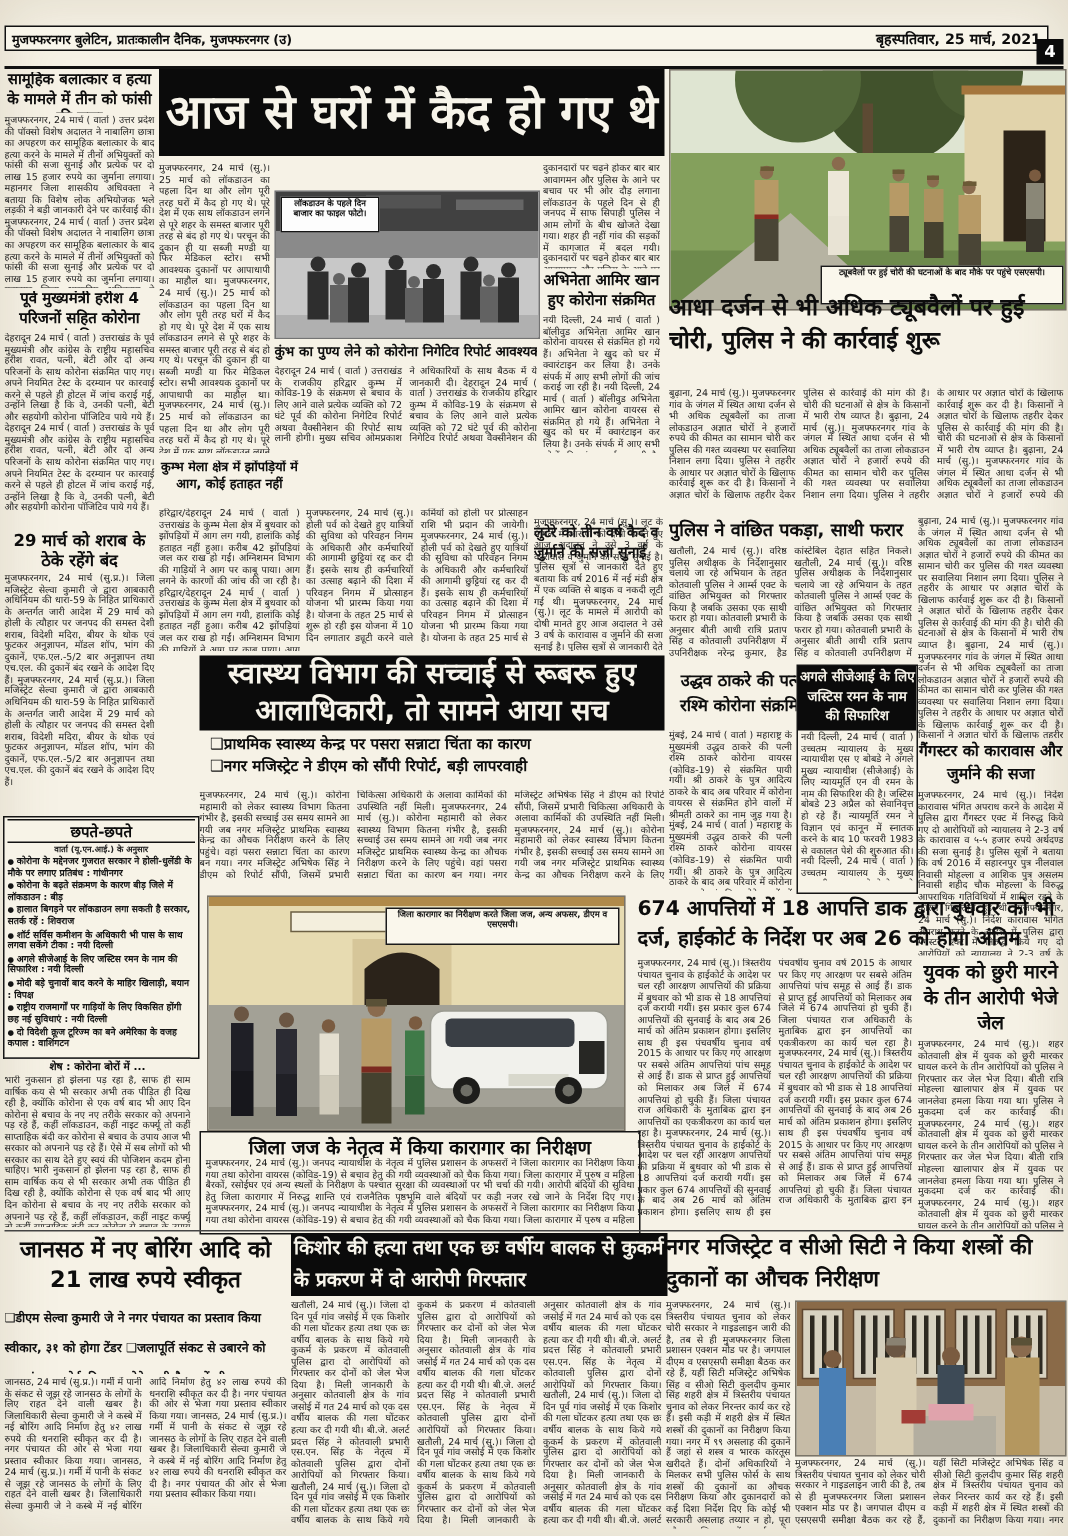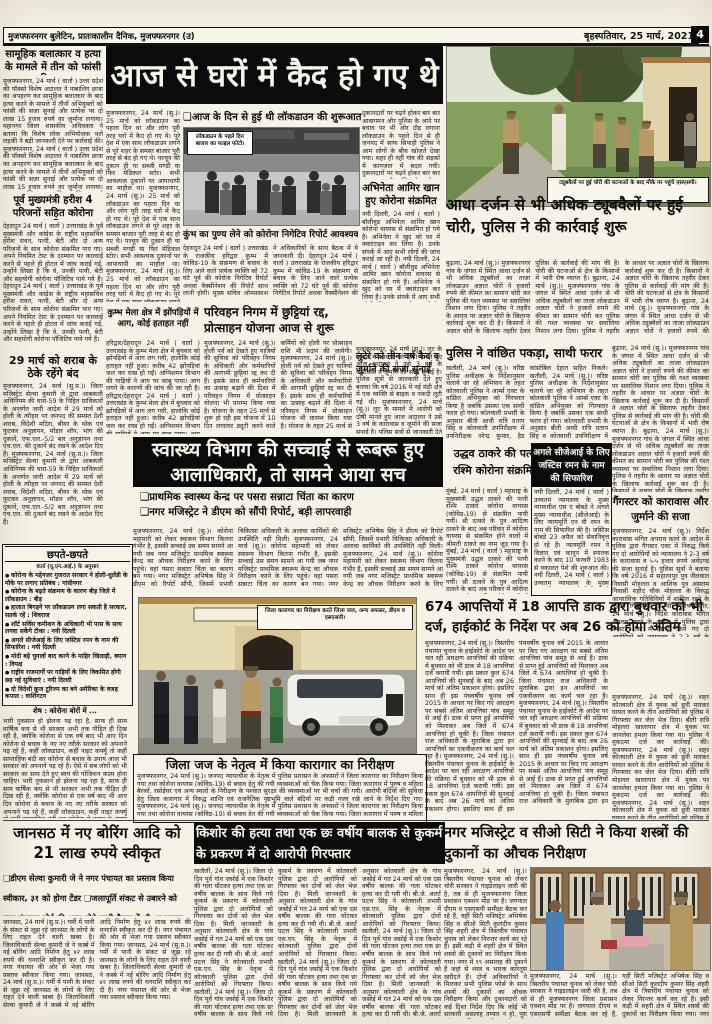--- a/index.html
+++ b/index.html
@@ -26,21 +26,21 @@
   .sw-item::before{content:"❑";}
   .masthead{border:1.2px solid #111;display:flex;align-items:center;justify-content:space-between;
     padding:0 4px;font-weight:bold;color:#0c0c0c;background:#f8f5ea;}
   svg{display:block;}
 </style>
 </head>
 <body>
 
 <div id="paper">
 
-  <div class="abs masthead" style="left:3px;top:27px;width:686px;height:15px;">
+  <div class="abs masthead" style="left:3px;top:17px;width:686px;height:15px;">
     <span style="font-size:8.5px;">मुजफ्फरनगर बुलेटिन, प्रातःकालीन दैनिक, मुजफ्फरनगर (उ)</span>
     <span style="font-size:9.5px;">बृहस्पतिवार, 25 मार्च, 2021</span>
   </div>
   <div class="abs" style="left:691px;top:26px;width:18px;height:17px;background:#0b0b0b;color:#fff;font-weight:bold;font-size:11px;text-align:center;line-height:17px;">4</div>
   <div class="abs rule" style="left:3px;top:44px;width:706px;height:2px;"></div>
 
   <div class="abs hd hd-c" style="left:3px;top:48px;width:100px;height:27px;font-size:10px;line-height:1.25;">सामूहिक बलात्कार व हत्या के मामले में तीन को फांसी की सजा</div>
   <div class="abs bodytxt" style="left:3px;top:77px;width:100px;height:115px;">मुजफ्फरनगर, 24 मार्च ( वार्ता ) उत्तर प्रदेश की पॉक्सो विशेष अदालत ने नाबालिग छात्रा का अपहरण कर सामूहिक बलात्कार के बाद हत्या करने के मामले में तीनों अभियुक्तों को फांसी की सजा सुनाई और प्रत्येक पर दो लाख 15 हजार रुपये का जुर्माना लगाया। महानगर जिला शासकीय अधिवक्ता ने बताया कि विशेष लोक अभियोजक भले लड़की ने बड़ी जानकारी देने पर कार्रवाई की। मुजफ्फरनगर, 24 मार्च ( वार्ता ) उत्तर प्रदेश की पॉक्सो विशेष अदालत ने नाबालिग छात्रा का अपहरण कर सामूहिक बलात्कार के बाद हत्या करने के मामले में तीनों अभियुक्तों को फांसी की सजा सुनाई और प्रत्येक पर दो लाख 15 हजार रुपये का जुर्माना लगाया। महानगर जिला शासकीय अधिवक्ता ने बताया कि विशेष लोक अभियोजक भले लड़की ने बड़ी जानकारी देने पर कार्रवाई की।</div>
 
   <div class="abs hd hd-c" style="left:3px;top:194px;width:100px;height:26px;font-size:10px;line-height:1.25;">पूर्व मुख्यमंत्री हरीश 4 परिजनों सहित कोरोना संक्रमित</div>
@@ -62,21 +62,20 @@
         <div class="chhapte-item">राष्ट्रीय राजमार्गों पर गाड़ियों के लिए विकसित होंगी छह नई सुविधाएं : नयी दिल्ली</div>
         <div class="chhapte-item">दो विदेशी क्रूज टूरिज्म का बने अमेरिका के वजह कपाल : वाशिंगटन</div>
       </div>
   </div>
 
   <div class="abs hd hd-c" style="left:3px;top:705px;width:124px;height:10px;font-size:7px;border-top:1px solid #333;">शेष : कोरोना बोरों में ...</div>
   <div class="abs bodytxt" style="left:3px;top:717px;width:124px;height:101px;">भारी नुकसान हो झेलना पड़ रहा है, साफ ही साम वार्षिक कय से भी सरकार अभी तक पीड़ित ही दिख रही है, क्योंकि कोरोना से एक वर्ष बाद भी आए दिन कोरोना से बचाव के नए नए तरीके सरकार को अपनाने पड़ रहे हैं, कहीं लॉकडाउन, कहीं नाइट कर्फ्यू तो कहीं साप्ताहिक बंदी कर कोरोना से बचाव के उपाय आज भी सरकार को अपनाने पड़ रहे हैं। ऐसे में सब लोगों को भी सरकार का साथ देते हुए स्वयं की पोजिशन कदम होना चाहिए। भारी नुकसान हो झेलना पड़ रहा है, साफ ही साम वार्षिक कय से भी सरकार अभी तक पीड़ित ही दिख रही है, क्योंकि कोरोना से एक वर्ष बाद भी आए दिन कोरोना से बचाव के नए नए तरीके सरकार को अपनाने पड़ रहे हैं, कहीं लॉकडाउन, कहीं नाइट कर्फ्यू तो कहीं साप्ताहिक बंदी कर कोरोना से बचाव के उपाय आज भी सरकार को अपनाने पड़ रहे हैं। ऐसे में सब लोगों को भी सरकार का साथ देते हुए स्वयं की पोजिशन कदम होना चाहिए।</div>
 
   <div class="abs banner" style="left:106px;top:46px;width:337px;height:58px;font-size:31px;line-height:58px;">आज से घरों में कैद हो गए थे हम</div>
 
-  <div class="abs hd" style="left:183px;top:109px;width:258px;height:14px;font-size:10px;">❑<span>आज के दिन से हुई थी लॉकडाउन की शुरूआत</span></div>
 
   <div class="abs bodytxt" style="left:106px;top:109px;width:74px;height:193px;">मुजफ्फरनगर, 24 मार्च (सु.)। 25 मार्च को लॉकडाउन का पहला दिन था और लोग पूरी तरह घरों में कैद हो गए थे। पूरे देश में एक साथ लॉकडाउन लगने से पूरे शहर के समस्त बाजार पूरी तरह से बंद हो गए थे। परचून की दुकान ही या सब्जी मण्डी या फिर मेडिकल स्टोर। सभी आवश्यक दुकानों पर आपाधापी का माहौल था। मुजफ्फरनगर, 24 मार्च (सु.)। 25 मार्च को लॉकडाउन का पहला दिन था और लोग पूरी तरह घरों में कैद हो गए थे। पूरे देश में एक साथ लॉकडाउन लगने से पूरे शहर के समस्त बाजार पूरी तरह से बंद हो गए थे। परचून की दुकान ही या सब्जी मण्डी या फिर मेडिकल स्टोर। सभी आवश्यक दुकानों पर आपाधापी का माहौल था। मुजफ्फरनगर, 24 मार्च (सु.)। 25 मार्च को लॉकडाउन का पहला दिन था और लोग पूरी तरह घरों में कैद हो गए थे। पूरे देश में एक साथ लॉकडाउन लगने से पूरे शहर के समस्त बाजार पूरी तरह से बंद हो गए थे। परचून की दुकान ही या सब्जी मण्डी या फिर मेडिकल स्टोर। सभी आवश्यक दुकानों पर आपाधापी का माहौल था।</div>
 
   <div class="abs photo" style="left:183px;top:127px;width:175px;height:97px;filter:grayscale(1) contrast(1.05);">
     <svg width="175" height="97" viewBox="0 0 175 97">
       <rect width="175" height="97" fill="#c9c5b8"></rect>
       <rect x="0" y="0" width="175" height="26" fill="#474440"></rect>
       <rect x="10" y="4" width="40" height="8" fill="#6b675f"></rect>
       <rect x="60" y="2" width="50" height="9" fill="#59554d"></rect>
       <rect x="120" y="5" width="45" height="7" fill="#6b675f"></rect>
@@ -167,21 +166,20 @@
     </svg>
     <div class="cap" style="left:100px;top:130px;width:156px;height:22px;">ट्यूबवैलों पर हुई चोरी की घटनाओं के बाद मौके पर पहुंचे एसएसपी।</div>
   </div>
 
   <div class="abs hd" style="left:446px;top:194px;width:263px;height:46px;font-size:15.5px;line-height:1.45;">आधा दर्जन से भी अधिक ट्यूबवैलों पर हुई चोरी, पुलिस ने की कार्रवाई शुरू</div>
   <div class="abs bodytxt cols3" style="left:446px;top:259px;width:263px;height:82px;">बुढ़ाना, 24 मार्च (सु.)। मुजफ्फरनगर गांव के जंगल में स्थित आधा दर्जन से भी अधिक ट्यूबवैलों का ताजा लोकडाउन अज्ञात चोरों ने हजारों रुपये की कीमत का सामान चोरी कर पुलिस की गश्त व्यवस्था पर सवालिया निशान लगा दिया। पुलिस ने तहरीर के आधार पर अज्ञात चोरों के खिलाफ कार्रवाई शुरू कर दी है। किसानों ने अज्ञात चोरों के खिलाफ तहरीर देकर पुलिस से कार्रवाई की मांग की है। चोरी की घटनाओं से क्षेत्र के किसानों में भारी रोष व्याप्त है। बुढ़ाना, 24 मार्च (सु.)। मुजफ्फरनगर गांव के जंगल में स्थित आधा दर्जन से भी अधिक ट्यूबवैलों का ताजा लोकडाउन अज्ञात चोरों ने हजारों रुपये की कीमत का सामान चोरी कर पुलिस की गश्त व्यवस्था पर सवालिया निशान लगा दिया। पुलिस ने तहरीर के आधार पर अज्ञात चोरों के खिलाफ कार्रवाई शुरू कर दी है। किसानों ने अज्ञात चोरों के खिलाफ तहरीर देकर पुलिस से कार्रवाई की मांग की है। चोरी की घटनाओं से क्षेत्र के किसानों में भारी रोष व्याप्त है। बुढ़ाना, 24 मार्च (सु.)। मुजफ्फरनगर गांव के जंगल में स्थित आधा दर्जन से भी अधिक ट्यूबवैलों का ताजा लोकडाउन अज्ञात चोरों ने हजारों रुपये की कीमत का सामान चोरी कर पुलिस की गश्त व्यवस्था पर सवालिया निशान लगा दिया। पुलिस ने तहरीर के आधार पर अज्ञात चोरों के खिलाफ कार्रवाई शुरू कर दी है। किसानों ने अज्ञात चोरों के खिलाफ तहरीर देकर पुलिस से कार्रवाई की मांग की है। चोरी की घटनाओं से क्षेत्र के किसानों में भारी रोष व्याप्त है।</div>
 
   <div class="abs hd hd-c" style="left:106px;top:307px;width:94px;height:30px;font-size:8.5px;line-height:1.35;">कुम्भ मेला क्षेत्र में झोंपड़ियों में आग, कोई हताहत नहीं</div>
   <div class="abs bodytxt" style="left:106px;top:339px;width:94px;height:95px;">हरिद्वार/देहरादून 24 मार्च ( वार्ता ) उत्तराखंड के कुम्भ मेला क्षेत्र में बुधवार को झोंपड़ियों में आग लग गयी, हालांकि कोई हताहत नहीं हुआ। करीब 42 झोंपड़ियां जल कर राख हो गईं। अग्निशमन विभाग की गाड़ियों ने आग पर काबू पाया। आग लगने के कारणों की जांच की जा रही है। हरिद्वार/देहरादून 24 मार्च ( वार्ता ) उत्तराखंड के कुम्भ मेला क्षेत्र में बुधवार को झोंपड़ियों में आग लग गयी, हालांकि कोई हताहत नहीं हुआ। करीब 42 झोंपड़ियां जल कर राख हो गईं। अग्निशमन विभाग की गाड़ियों ने आग पर काबू पाया। आग लगने के कारणों की जांच की जा रही है।</div>
 
-  <div class="abs hd" style="left:204px;top:305px;width:148px;height:32px;font-size:12px;line-height:1.3;">परिवहन निगम में छुट्टियां रद्द, प्रोत्साहन योजना आज से शुरू</div>
   <div class="abs bodytxt cols2" style="left:204px;top:339px;width:148px;height:95px;">मुजफ्फरनगर, 24 मार्च (सु.)। होली पर्व को देखते हुए यात्रियों की सुविधा को परिवहन निगम के अधिकारी और कर्मचारियों की आगामी छुट्टियां रद्द कर दी हैं। इसके साथ ही कर्मचारियों का उत्साह बढ़ाने की दिशा में परिवहन निगम में प्रोत्साहन योजना भी प्रारम्भ किया गया है। योजना के तहत 25 मार्च से शुरू हो रही इस योजना में 10 दिन लगातार ड्यूटी करने वाले कर्मियों को होली पर प्रोत्साहन राशि भी प्रदान की जायेगी। मुजफ्फरनगर, 24 मार्च (सु.)। होली पर्व को देखते हुए यात्रियों की सुविधा को परिवहन निगम के अधिकारी और कर्मचारियों की आगामी छुट्टियां रद्द कर दी हैं। इसके साथ ही कर्मचारियों का उत्साह बढ़ाने की दिशा में परिवहन निगम में प्रोत्साहन योजना भी प्रारम्भ किया गया है। योजना के तहत 25 मार्च से शुरू हो रही इस योजना में 10 दिन लगातार ड्यूटी करने वाले कर्मियों को होली पर प्रोत्साहन राशि भी प्रदान की जायेगी। मुजफ्फरनगर, 24 मार्च (सु.)। होली पर्व को देखते हुए यात्रियों की सुविधा को परिवहन निगम के अधिकारी और कर्मचारियों की आगामी छुट्टियां रद्द कर दी हैं। इसके साथ ही कर्मचारियों का उत्साह बढ़ाने की दिशा में परिवहन निगम में प्रोत्साहन योजना भी प्रारम्भ किया गया है। योजना के तहत 25 मार्च से शुरू हो रही इस योजना में 10 दिन लगातार ड्यूटी करने वाले कर्मियों को होली पर प्रोत्साहन राशि भी प्रदान की जायेगी।</div>
 
   <div class="abs hd" style="left:356px;top:303px;width:86px;height:40px;font-size:9.5px;line-height:1.4;margin-top:46px;">लुटेरे को तीन वर्ष कैद व जुर्माने की सजा सुनाई</div>
   <div class="abs bodytxt" style="left:356px;top:345px;width:86px;height:89px;">मुजफ्फरनगर, 24 मार्च (सु.)। लूट के मामले में आरोपी को दोषी मानते हुए आज अदालत ने उसे 3 वर्ष के कारावास व जुर्माने की सजा सुनाई है। पुलिस सूत्रों से जानकारी देते हुए बताया कि वर्ष 2016 में नई मंडी क्षेत्र में एक व्यक्ति से बाइक व नकदी लूटी गई थी। मुजफ्फरनगर, 24 मार्च (सु.)। लूट के मामले में आरोपी को दोषी मानते हुए आज अदालत ने उसे 3 वर्ष के कारावास व जुर्माने की सजा सुनाई है। पुलिस सूत्रों से जानकारी देते हुए बताया कि वर्ष 2016 में नई मंडी क्षेत्र में एक व्यक्ति से बाइक व नकदी लूटी गई थी। मुजफ्फरनगर, 24 मार्च (सु.)। लूट के मामले में आरोपी को दोषी मानते हुए आज अदालत ने उसे 3 वर्ष के कारावास व जुर्माने की सजा सुनाई है। पुलिस सूत्रों से जानकारी देते हुए बताया कि वर्ष 2016 में नई मंडी क्षेत्र में एक व्यक्ति से बाइक व नकदी लूटी गई थी।</div>
 
   <div class="abs hd" style="left:446px;top:344px;width:162px;height:17px;font-size:12px;white-space:nowrap;">पुलिस ने वांछित पकड़ा, साथी फरार</div>
   <div class="abs bodytxt cols2" style="left:446px;top:364px;width:162px;height:77px;">खतौली, 24 मार्च (सु.)। वरिष्ठ पुलिस अधीक्षक के निर्देशानुसार चलाये जा रहे अभियान के तहत कोतवाली पुलिस ने आर्म्स एक्ट के वांछित अभियुक्त को गिरफ्तार किया है जबकि उसका एक साथी फरार हो गया। कोतवाली प्रभारी के अनुसार बीती आधी रात्रि प्रताप सिंह व कोतवाली उपनिरीक्षण में उपनिरीक्षक नरेन्द्र कुमार, हैड कांस्टेबिल देहात सहित निकले। खतौली, 24 मार्च (सु.)। वरिष्ठ पुलिस अधीक्षक के निर्देशानुसार चलाये जा रहे अभियान के तहत कोतवाली पुलिस ने आर्म्स एक्ट के वांछित अभियुक्त को गिरफ्तार किया है जबकि उसका एक साथी फरार हो गया। कोतवाली प्रभारी के अनुसार बीती आधी रात्रि प्रताप सिंह व कोतवाली उपनिरीक्षण में उपनिरीक्षक नरेन्द्र कुमार, हैड कांस्टेबिल देहात सहित निकले। खतौली, 24 मार्च (सु.)। वरिष्ठ पुलिस अधीक्षक के निर्देशानुसार चलाये जा रहे अभियान के तहत कोतवाली पुलिस ने आर्म्स एक्ट के वांछित अभियुक्त को गिरफ्तार किया है जबकि उसका एक साथी फरार हो गया। कोतवाली प्रभारी के अनुसार बीती आधी रात्रि प्रताप सिंह व कोतवाली उपनिरीक्षण में उपनिरीक्षक नरेन्द्र कुमार, हैड कांस्टेबिल देहात सहित निकले।</div>
 
   <div class="abs bodytxt" style="left:612px;top:344px;width:97px;height:148px;">बुढ़ाना, 24 मार्च (सु.)। मुजफ्फरनगर गांव के जंगल में स्थित आधा दर्जन से भी अधिक ट्यूबवैलों का ताजा लोकडाउन अज्ञात चोरों ने हजारों रुपये की कीमत का सामान चोरी कर पुलिस की गश्त व्यवस्था पर सवालिया निशान लगा दिया। पुलिस ने तहरीर के आधार पर अज्ञात चोरों के खिलाफ कार्रवाई शुरू कर दी है। किसानों ने अज्ञात चोरों के खिलाफ तहरीर देकर पुलिस से कार्रवाई की मांग की है। चोरी की घटनाओं से क्षेत्र के किसानों में भारी रोष व्याप्त है। बुढ़ाना, 24 मार्च (सु.)। मुजफ्फरनगर गांव के जंगल में स्थित आधा दर्जन से भी अधिक ट्यूबवैलों का ताजा लोकडाउन अज्ञात चोरों ने हजारों रुपये की कीमत का सामान चोरी कर पुलिस की गश्त व्यवस्था पर सवालिया निशान लगा दिया। पुलिस ने तहरीर के आधार पर अज्ञात चोरों के खिलाफ कार्रवाई शुरू कर दी है। किसानों ने अज्ञात चोरों के खिलाफ तहरीर देकर पुलिस से कार्रवाई की मांग की है। चोरी की घटनाओं से क्षेत्र के किसानों में भारी रोष व्याप्त है। बुढ़ाना, 24 मार्च (सु.)। मुजफ्फरनगर गांव के जंगल में स्थित आधा दर्जन से भी अधिक ट्यूबवैलों का ताजा लोकडाउन अज्ञात चोरों ने हजारों रुपये की कीमत का सामान चोरी कर पुलिस की गश्त व्यवस्था पर सवालिया निशान लगा दिया। पुलिस ने तहरीर के आधार पर अज्ञात चोरों के खिलाफ कार्रवाई शुरू कर दी है। किसानों ने अज्ञात चोरों के खिलाफ तहरीर देकर पुलिस से कार्रवाई की मांग की है। चोरी की घटनाओं से क्षेत्र के किसानों में भारी रोष व्याप्त है।</div>
 
@@ -258,20 +256,21 @@
     <div class="bodytxt" style="height:44px;">मुजफ्फरनगर, 24 मार्च (सु.)। जनपद न्यायाधीश के नेतृत्व में पुलिस प्रशासन के अफसरों ने जिला कारागार का निरीक्षण किया गया तथा कोरोना वायरस (कोविड-19) से बचाव हेतु की गयी व्यवस्थाओं को चैक किया गया। जिला कारागार में पुरुष व महिला बैरकों, रसोईघर एवं अन्य स्थलों के निरीक्षण के पश्चात सुरक्षा की व्यवस्थाओं पर भी चर्चा की गयी। आरोपी बंदियों की सुविधा हेतु जिला कारागार में निरुद्ध शान्ति एवं राजनैतिक पृष्ठभूमि वाले बंदियों पर कड़ी नजर रखे जाने के निर्देश दिए गए। मुजफ्फरनगर, 24 मार्च (सु.)। जनपद न्यायाधीश के नेतृत्व में पुलिस प्रशासन के अफसरों ने जिला कारागार का निरीक्षण किया गया तथा कोरोना वायरस (कोविड-19) से बचाव हेतु की गयी व्यवस्थाओं को चैक किया गया। जिला कारागार में पुरुष व महिला बैरकों, रसोईघर एवं अन्य स्थलों के निरीक्षण के पश्चात सुरक्षा की व्यवस्थाओं पर भी चर्चा की गयी। आरोपी बंदियों की सुविधा हेतु जिला कारागार में निरुद्ध शान्ति एवं राजनैतिक पृष्ठभूमि वाले बंदियों पर कड़ी नजर रखे जाने के निर्देश दिए गए।</div>
   </div>
 
   <div class="abs hd" style="left:425px;top:597px;width:284px;height:40px;font-size:13.5px;line-height:1.45;">674 आपत्तियों में 18 आपत्ति डाक द्वारा बुधवार को भी दर्ज, हाईकोर्ट के निर्देश पर अब 26 को होगा अंतिम प्रकाशन</div>
   <div class="abs bodytxt cols2" style="left:425px;top:639px;width:183px;height:180px;">
     <span>मुजफ्फरनगर, 24 मार्च (सु.)। त्रिस्तरीय पंचायत चुनाव के हाईकोर्ट के आदेश पर चल रही आरक्षण आपत्तियों की प्रक्रिया में बुधवार को भी डाक से 18 आपत्तियां दर्ज करायी गयीं। इस प्रकार कुल 674 आपत्तियों की सुनवाई के बाद अब 26 मार्च को अंतिम प्रकाशन होगा। इसलिए साथ ही इस पंचवर्षीय चुनाव वर्ष 2015 के आधार पर किए गए आरक्षण पर सबसे अंतिम आपत्तियां पांच समूह से आई हैं। डाक से प्राप्त हुई आपत्तियों को मिलाकर अब जिले में 674 आपत्तियां हो चुकी हैं। जिला पंचायत राज अधिकारी के मुताबिक द्वारा इन आपत्तियों का एकत्रीकरण का कार्य चल रहा है। मुजफ्फरनगर, 24 मार्च (सु.)। त्रिस्तरीय पंचायत चुनाव के हाईकोर्ट के आदेश पर चल रही आरक्षण आपत्तियों की प्रक्रिया में बुधवार को भी डाक से 18 आपत्तियां दर्ज करायी गयीं। इस प्रकार कुल 674 आपत्तियों की सुनवाई के बाद अब 26 मार्च को अंतिम प्रकाशन होगा। इसलिए साथ ही इस पंचवर्षीय चुनाव वर्ष 2015 के आधार पर किए गए आरक्षण पर सबसे अंतिम आपत्तियां पांच समूह से आई हैं। डाक से प्राप्त हुई आपत्तियों को मिलाकर अब जिले में 674 आपत्तियां हो चुकी हैं। जिला पंचायत राज अधिकारी के मुताबिक द्वारा इन आपत्तियों का एकत्रीकरण का कार्य चल रहा है। मुजफ्फरनगर, 24 मार्च (सु.)। त्रिस्तरीय पंचायत चुनाव के हाईकोर्ट के आदेश पर चल रही आरक्षण आपत्तियों की प्रक्रिया में बुधवार को भी डाक से 18 आपत्तियां दर्ज करायी गयीं। इस प्रकार कुल 674 आपत्तियों की सुनवाई के बाद अब 26 मार्च को अंतिम प्रकाशन होगा। इसलिए साथ ही इस पंचवर्षीय चुनाव वर्ष 2015 के आधार पर किए गए आरक्षण पर सबसे अंतिम आपत्तियां पांच समूह से आई हैं। डाक से प्राप्त हुई आपत्तियों को मिलाकर अब जिले में 674 आपत्तियां हो चुकी हैं। जिला पंचायत राज अधिकारी के मुताबिक द्वारा इन आपत्तियों का एकत्रीकरण का कार्य चल रहा है।</span>
     
     
   </div>
 
+  <div class="abs hd hd-c" style="left:612px;top:640px;width:97px;height:50px;font-size:12.5px;line-height:1.35;">युवक को छुरी मारने के तीन आरोपी भेजे जेल</div>
   <div class="abs bodytxt" style="left:612px;top:693px;width:97px;height:126px;">मुजफ्फरनगर, 24 मार्च (सु.)। शहर कोतवाली क्षेत्र में युवक को छुरी मारकर घायल करने के तीन आरोपियों को पुलिस ने गिरफ्तार कर जेल भेज दिया। बीती रात्रि मोहल्ला खालापार क्षेत्र में युवक पर जानलेवा हमला किया गया था। पुलिस ने मुकदमा दर्ज कर कार्रवाई की। मुजफ्फरनगर, 24 मार्च (सु.)। शहर कोतवाली क्षेत्र में युवक को छुरी मारकर घायल करने के तीन आरोपियों को पुलिस ने गिरफ्तार कर जेल भेज दिया। बीती रात्रि मोहल्ला खालापार क्षेत्र में युवक पर जानलेवा हमला किया गया था। पुलिस ने मुकदमा दर्ज कर कार्रवाई की। मुजफ्फरनगर, 24 मार्च (सु.)। शहर कोतवाली क्षेत्र में युवक को छुरी मारकर घायल करने के तीन आरोपियों को पुलिस ने गिरफ्तार कर जेल भेज दिया। बीती रात्रि मोहल्ला खालापार क्षेत्र में युवक पर जानलेवा हमला किया गया था। पुलिस ने मुकदमा दर्ज कर कार्रवाई की।</div>
 
   <div class="abs rule" style="left:3px;top:820px;width:706px;height:1px;background:#444;"></div>
 
   <div class="abs hd hd-c" style="left:3px;top:823px;width:188px;height:41px;font-size:15px;line-height:1.35;">जानसठ में नए बोरिंग आदि को 21 लाख रुपये स्वीकृत</div>
   <div class="abs" style="left:3px;top:866px;width:188px;height:50px;overflow:hidden;line-height:1.25;"><div class="sq-item">डीएम सेल्वा कुमारी जे ने नगर पंचायत का प्रस्ताव किया स्वीकार, ३१ को होगा टेंडर</div><div class="sq-item">जलापूर्ति संकट से उबारने को नगर पंचायत बोर्ड की आज होने वाली बैठक में भी आ सकता था छोटे नए बोरिंग का प्रस्ताव</div></div>
   <div class="abs bodytxt cols2" style="left:3px;top:918px;width:188px;height:102px;">जानसठ, 24 मार्च (सु.प्र.)। गर्मी में पानी के संकट से जूझ रहे जानसठ के लोगों के लिए राहत देने वाली खबर है। जिलाधिकारी सेल्वा कुमारी जे ने कस्बे में नई बोरिंग आदि निर्माण हेतु ४२ लाख रुपये की धनराशि स्वीकृत कर दी है। नगर पंचायत की ओर से भेजा गया प्रस्ताव स्वीकार किया गया। जानसठ, 24 मार्च (सु.प्र.)। गर्मी में पानी के संकट से जूझ रहे जानसठ के लोगों के लिए राहत देने वाली खबर है। जिलाधिकारी सेल्वा कुमारी जे ने कस्बे में नई बोरिंग आदि निर्माण हेतु ४२ लाख रुपये की धनराशि स्वीकृत कर दी है। नगर पंचायत की ओर से भेजा गया प्रस्ताव स्वीकार किया गया। जानसठ, 24 मार्च (सु.प्र.)। गर्मी में पानी के संकट से जूझ रहे जानसठ के लोगों के लिए राहत देने वाली खबर है। जिलाधिकारी सेल्वा कुमारी जे ने कस्बे में नई बोरिंग आदि निर्माण हेतु ४२ लाख रुपये की धनराशि स्वीकृत कर दी है। नगर पंचायत की ओर से भेजा गया प्रस्ताव स्वीकार किया गया।</div>
 
   <div class="abs banner" style="left:194px;top:822px;width:247px;height:42px;font-size:13px;line-height:21px;text-align:left;padding:0 2px;">किशोर की हत्या तथा एक छः वर्षीय बालक से कुकर्म के प्रकरण में दो आरोपी गिरफ्तार</div>
   <div class="abs bodytxt cols3" style="left:194px;top:867px;width:247px;height:152px;">खतौली, 24 मार्च (सु.)। जिला दो दिन पूर्व गांव जसोई में एक किशोर की गला घोंटकर हत्या तथा एक छः वर्षीय बालक के साथ किये गये कुकर्म के प्रकरण में कोतवाली पुलिस द्वारा दो आरोपियों को गिरफ्तार कर दोनों को जेल भेज दिया है। मिली जानकारी के अनुसार कोतवाली क्षेत्र के गांव जसोई में गत 24 मार्च को एक दस वर्षीय बालक की गला घोंटकर हत्या कर दी गयी थी। बी.जे. अलर्ट प्रदत्त सिंह ने कोतवाली प्रभारी एस.एन. सिंह के नेतृत्व में कोतवाली पुलिस द्वारा दोनों आरोपियों को गिरफ्तार किया। खतौली, 24 मार्च (सु.)। जिला दो दिन पूर्व गांव जसोई में एक किशोर की गला घोंटकर हत्या तथा एक छः वर्षीय बालक के साथ किये गये कुकर्म के प्रकरण में कोतवाली पुलिस द्वारा दो आरोपियों को गिरफ्तार कर दोनों को जेल भेज दिया है। मिली जानकारी के अनुसार कोतवाली क्षेत्र के गांव जसोई में गत 24 मार्च को एक दस वर्षीय बालक की गला घोंटकर हत्या कर दी गयी थी। बी.जे. अलर्ट प्रदत्त सिंह ने कोतवाली प्रभारी एस.एन. सिंह के नेतृत्व में कोतवाली पुलिस द्वारा दोनों आरोपियों को गिरफ्तार किया। खतौली, 24 मार्च (सु.)। जिला दो दिन पूर्व गांव जसोई में एक किशोर की गला घोंटकर हत्या तथा एक छः वर्षीय बालक के साथ किये गये कुकर्म के प्रकरण में कोतवाली पुलिस द्वारा दो आरोपियों को गिरफ्तार कर दोनों को जेल भेज दिया है। मिली जानकारी के अनुसार कोतवाली क्षेत्र के गांव जसोई में गत 24 मार्च को एक दस वर्षीय बालक की गला घोंटकर हत्या कर दी गयी थी। बी.जे. अलर्ट प्रदत्त सिंह ने कोतवाली प्रभारी एस.एन. सिंह के नेतृत्व में कोतवाली पुलिस द्वारा दोनों आरोपियों को गिरफ्तार किया। खतौली, 24 मार्च (सु.)। जिला दो दिन पूर्व गांव जसोई में एक किशोर की गला घोंटकर हत्या तथा एक छः वर्षीय बालक के साथ किये गये कुकर्म के प्रकरण में कोतवाली पुलिस द्वारा दो आरोपियों को गिरफ्तार कर दोनों को जेल भेज दिया है। मिली जानकारी के अनुसार कोतवाली क्षेत्र के गांव जसोई में गत 24 मार्च को एक दस वर्षीय बालक की गला घोंटकर हत्या कर दी गयी थी। बी.जे. अलर्ट प्रदत्त सिंह ने कोतवाली प्रभारी एस.एन. सिंह के नेतृत्व में कोतवाली पुलिस द्वारा दोनों आरोपियों को गिरफ्तार किया।</div>

